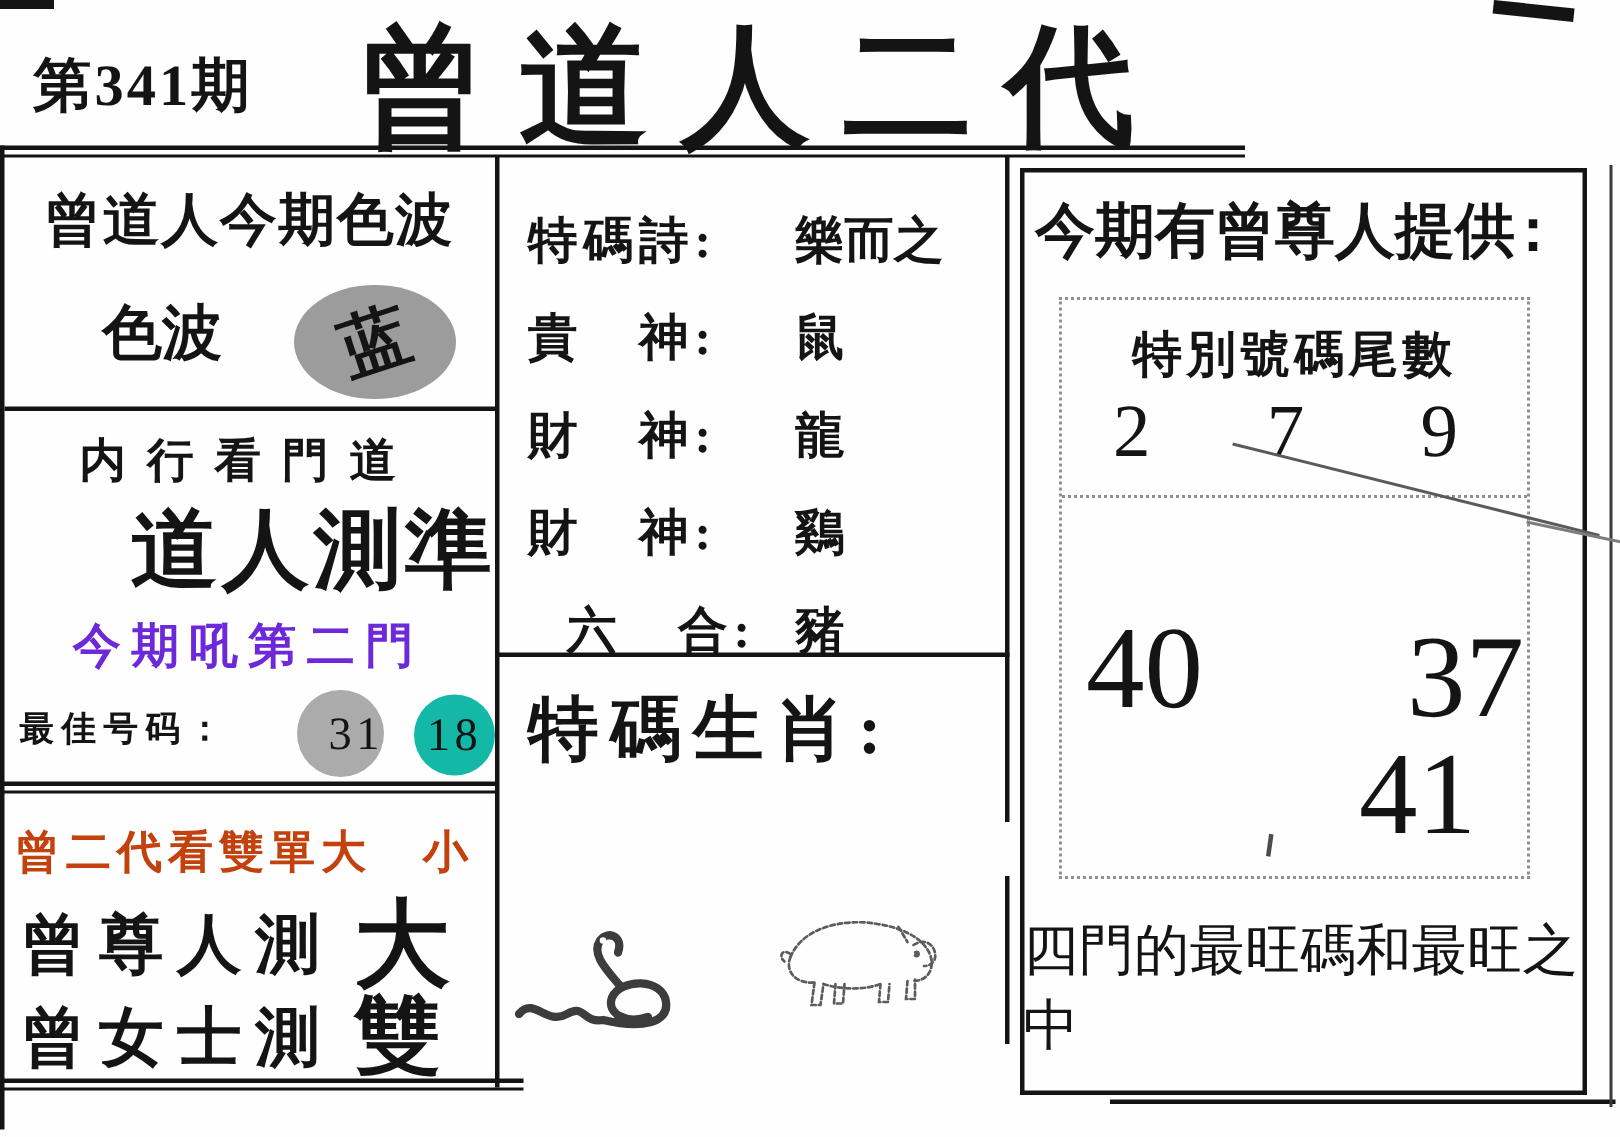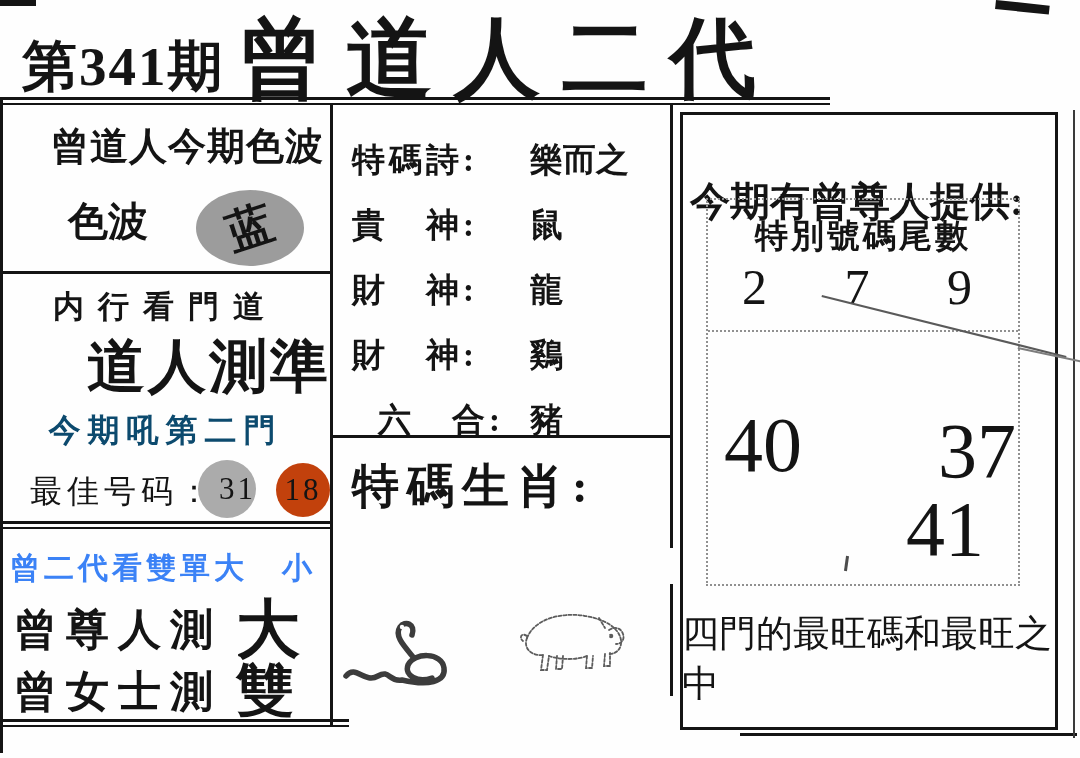--- a/index.html
+++ b/index.html
@@ -4,21 +4,21 @@
 <style>
   * { margin:0; padding:0; box-sizing:border-box; }
   html,body { background:#e8e8e8; }
   #page {
     position:relative; width:1080px; height:758px;
     background:#fefefe; overflow:hidden; margin:0 auto;
     font-family:"Liberation Serif", serif; color:#141414;
   }
   .abs { position:absolute; }
   
-  #issue { left:22px; top:30px; font-size:55px; font-weight:700; letter-spacing:2px; }
+  #issue { left:22px; top:30px; font-size:39px; font-weight:700; letter-spacing:2px; }
   #title { left:238px; top:0px; font-size:86px; font-weight:900; letter-spacing:22px;
            font-family:"Liberation Serif", serif; transform:scaleY(1.02); }
   #title-underline { left:0; top:97px; width:830px; height:8px;
            border-top:3px solid #141414; border-bottom:2px solid #141414; }
   .corner-mark { background:#141414; }
   
   .vline, .hline { background:#141414; }
   #page-left-line { left:0; top:97px; width:3px; height:656px; }
   #divider-left-mid { left:330px; top:104px; width:3px; height:621px; }
   #divider-mid-right-a { left:670px; top:104px; width:3px; height:444px; }
@@ -26,33 +26,33 @@
   #left-divider-1 { left:3px; top:271px; width:328px; height:3px; }
   #left-divider-2 { left:0px; top:521px; width:331px; height:8px;
            background:none; border-top:3px solid #141414; border-bottom:2px solid #141414; }
   #mid-divider { left:332px; top:435px; width:341px; height:3px; }
   #bottom-left-line { left:0; top:719px; width:349px; height:8px;
            background:none; border-top:3px solid #141414; border-bottom:2px solid #141414; }
   #bottom-right-extra { left:740px; top:733px; width:337px; height:3px; background:#141414; }
   #right-edge-line { left:1073px; top:110px; width:2px; height:628px; background:#3a3a3a; }
   
   .heavy { font-family:"Liberation Sans", sans-serif; font-weight:900; }
-  #sebo-heading { left:8px; top:121px; width:316px; text-align:right;
+  #sebo-heading { left:8px; top:121px; width:316px; text-align:center;
            font-size:38px; letter-spacing:1px; }
   #sebo-label { left:68px; top:194px; font-size:40px; }
   #sebo-circle { left:196px; top:190px; width:108px; height:76px; border-radius:50%;
            display:flex; align-items:center; justify-content:center; }
   #sebo-circle span { font-size:46px; font-weight:700; transform:rotate(-18deg); }
   #daoren-heading { left:0; top:286px; width:331px; text-align:center;
            font-size:31px; font-weight:700; letter-spacing:14px; }
   #daoren-title { left:0; top:328px; width:331px; text-align:right;
            font-size:58px; letter-spacing:3px; }
   #daoren-subtitle { left:0; top:409px; width:331px; text-align:center;
            font-size:32px; font-weight:700; letter-spacing:7px; }
-  #best-label { left:30px; top:470px; font-size:32px; letter-spacing:5px; }
+  #best-label { left:13px; top:470px; font-size:23px; letter-spacing:5px;font-weight:bold; }
   .num-circle { border-radius:50%; display:flex; align-items:center; justify-content:center;
            font-size:31px; letter-spacing:3px; }
   #best-circle-1 { left:198px; top:460px; width:58px; height:58px;justify-content:flex-end; }
   #best-circle-2 { left:276px; top:463px; width:54px; height:54px; }
   #sd-heading { left:10px; top:548px; width:316px; font-size:30px;
            font-family:"Liberation Sans", sans-serif; font-weight:700; letter-spacing:4px; }
   .sd-label { left:14px; font-size:43px; font-weight:600; letter-spacing:9px; }
   #sd-label-1 { top:601px; }
   #sd-label-2 { top:663px; }
   .sd-value { left:236px; font-family:"Liberation Sans", sans-serif; font-weight:900; }
@@ -62,21 +62,21 @@
   .mid-row { left:352px; width:310px; display:flex; font-size:33px; font-weight:700; }
   .mid-row .lbl { width:178px; letter-spacing:4px; }
   #mid-row-0 { top:138px; } #mid-row-1 { top:203px; } #mid-row-2 { top:268px; }
   #mid-row-3 { top:333px; } #mid-row-4 { top:398px;text-align:center; }
   #shengxiao-label { left:352px; top:455px; font-size:47px; font-weight:800; letter-spacing:8px; }
   #snake-art { left:342px; top:610px; }
   #pig-art { left:513px; top:606px; }
   
   #right-box { left:680px; top:112px; width:378px; height:618px; border:3px solid #141414; }
   #right-heading { left:690px; top:126px; width:366px; font-size:40px;
-           font-family:Liberation Serif, serif; font-weight:800;margin-top:48px; }
+           font-family:Liberation Mono, monospace; font-weight:800; }
   #inner-box { left:706px; top:198px; width:314px; height:388px; border:2px dotted #909090; }
   #tail-label { left:706px; top:214px; width:314px; text-align:center; font-size:33px;
            font-family:"Liberation Sans", sans-serif; font-weight:700; letter-spacing:3px; }
   #tail-digits { left:742px; top:258px; width:230px; display:flex;
            justify-content:space-between; font-size:50px; }
   #inner-divider { left:708px; top:330px; width:310px; border-top:2px dotted #909090; }
   #tema-label { left:722px; top:344px; font-size:46px; font-weight:700; letter-spacing:1px; }
   .tema-num { font-size:78px; line-height:1; }
   #tema-num-0 { left:724px; top:406px; } #tema-num-1 { left:903px; top:412px;margin-left:35px; }
   #tema-num-2 { left:722px; top:484px; } #tema-num-3 { left:906px; top:490px; }
@@ -112,30 +112,30 @@
   <div class="abs" id="right-edge-line"></div>
 
   <div class="abs heavy" id="sebo-heading">曾道人今期色波</div>
   <div class="abs heavy" id="sebo-label">色波</div>
   <div class="abs" id="sebo-circle" style="background:#9c9c9c;">
     <span>蓝</span>
   </div>
 
   <div class="abs" id="daoren-heading">内行看門道</div>
   <div class="abs heavy" id="daoren-title">道人測準</div>
-  <div class="abs" id="daoren-subtitle" style="color:#0c4a6e;">今期吼第二門</div>
+  <div class="abs" id="daoren-subtitle" style="color:#6d28d9;">今期吼第二門</div>
   <div class="abs" id="best-label">最佳号码：</div>
   <div class="abs num-circle" id="best-circle-1" style="background:#ababab;">
     <span>31</span>
   </div>
-  <div class="abs num-circle" id="best-circle-2" style="background:#c2410c;">
+  <div class="abs num-circle" id="best-circle-2" style="background:#14b8a6;">
     <span>18</span>
   </div>
 
-  <div class="abs" id="sd-heading" style="color:#3b82f6;">曾二代看雙單大　小</div>
+  <div class="abs" id="sd-heading" style="color:#c2410c;">曾二代看雙單大　小</div>
   <div class="abs sd-label" id="sd-label-1">曾尊人測</div>
   <div class="abs sd-value" id="sd-value-1">大</div>
   <div class="abs sd-label" id="sd-label-2">曾女士測</div>
   <div class="abs sd-value" id="sd-value-2">雙</div>
 
   <div class="abs mid-row" id="mid-row-0">
     <span class="lbl">特碼詩:</span>
     <span>樂而之</span>
   </div>
   <div class="abs mid-row" id="mid-row-1">

